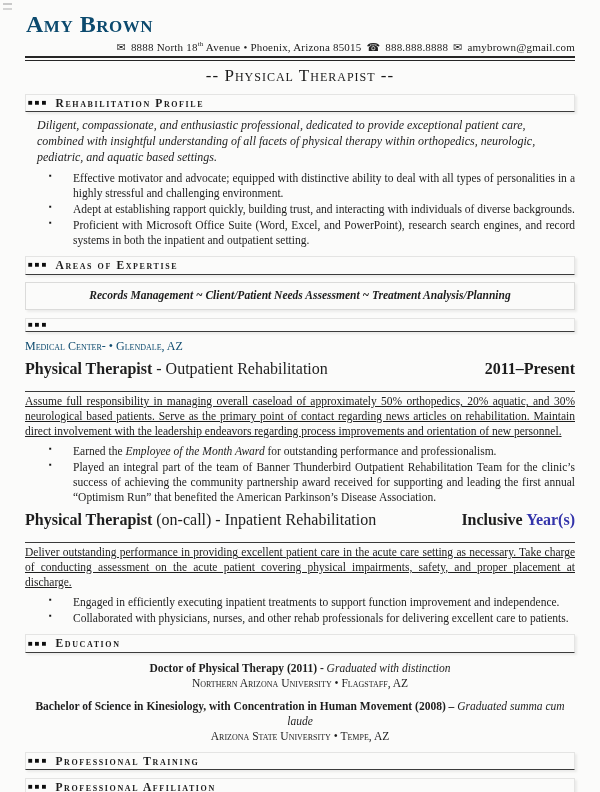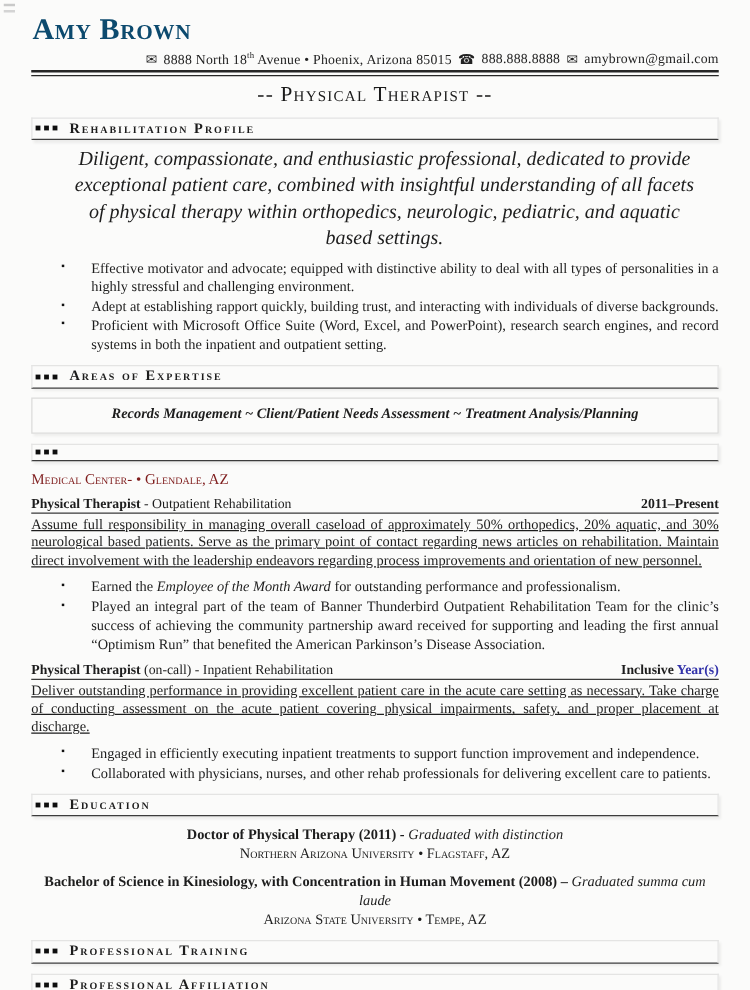--- a/index.html
+++ b/index.html
@@ -34,39 +34,39 @@
     box-shadow:2px 2px 2px #ebebea; }
   .bar .marker { font-size:8px; letter-spacing:2px; line-height:1; color:#0e0e0e; }
   .bar .bar-title { font-variant:small-caps; font-weight:bold; font-size:11.5px;
     letter-spacing:1.6px; color:#1c1c1c; line-height:1.1; }
 
   
   .para { font-size:11.5px; line-height:1.28; text-align:justify; color:#1d1d1d;text-decoration:underline; }
   .italic { font-style:italic; }
   .bold { font-weight:bold; }
 
-  .summary { font-style:italic; text-align:center; font-size:16px;
-    line-height:1.3; margin:6px 12px 0 27px; }
+  .summary { font-style:italic; text-align:left; font-size:12px;
+    line-height:1.3; margin:6px 12px 0 12px; }
 
   .blist { list-style:none; margin-top:6px; padding-left:23px; }
   .blist li { position:relative; padding-left:25px; font-size:11.5px;
     line-height:1.3; text-align:justify; margin-bottom:1px; }
   .blist .bullet { position:absolute; left:1px; top:0px; font-size:8px; color:#111; }
 
   
   .exp-box { margin-top:7px; border:1px solid #dbdbda; box-shadow:2px 2px 2px #ececeb;
     padding:4px 6px 6px 6px; }
   .exp-box div { text-align:center; font-weight:bold; font-style:italic;
     font-size:11.5px; line-height:1.45; }
 
   
-  .employer { font-variant:small-caps; font-size:12px; margin-top:7px; color:#7f1d1d; }
+  .employer { font-variant:small-caps; font-size:12px; margin-top:7px; color:#0c4a6e; }
   .job-row { display:flex; justify-content:space-between; align-items:flex-end;
-    margin-top:6px; border-bottom:1.5px solid #3a3a3a; padding-bottom:1px;
-    font-size:11px; }
+    margin-top:6px; border-bottom:1.5px solid #3a3a3a; padding-bottom:13px;
+    font-size:16px; }
   .job-row .dates { font-weight:bold; white-space:nowrap; }
   .job-para { margin-top:2px; }
   .link-blue { font-weight:bold; cursor:pointer; }
 
   
   .edu { text-align:center; margin-top:8px; font-size:11.5px; line-height:1.3; }
   .edu .school { font-variant:small-caps; font-size:11.5px; }
   .line-center { text-align:center; font-size:11.5px; margin-top:9px; line-height:1.3; }
 </style>
 </head>

